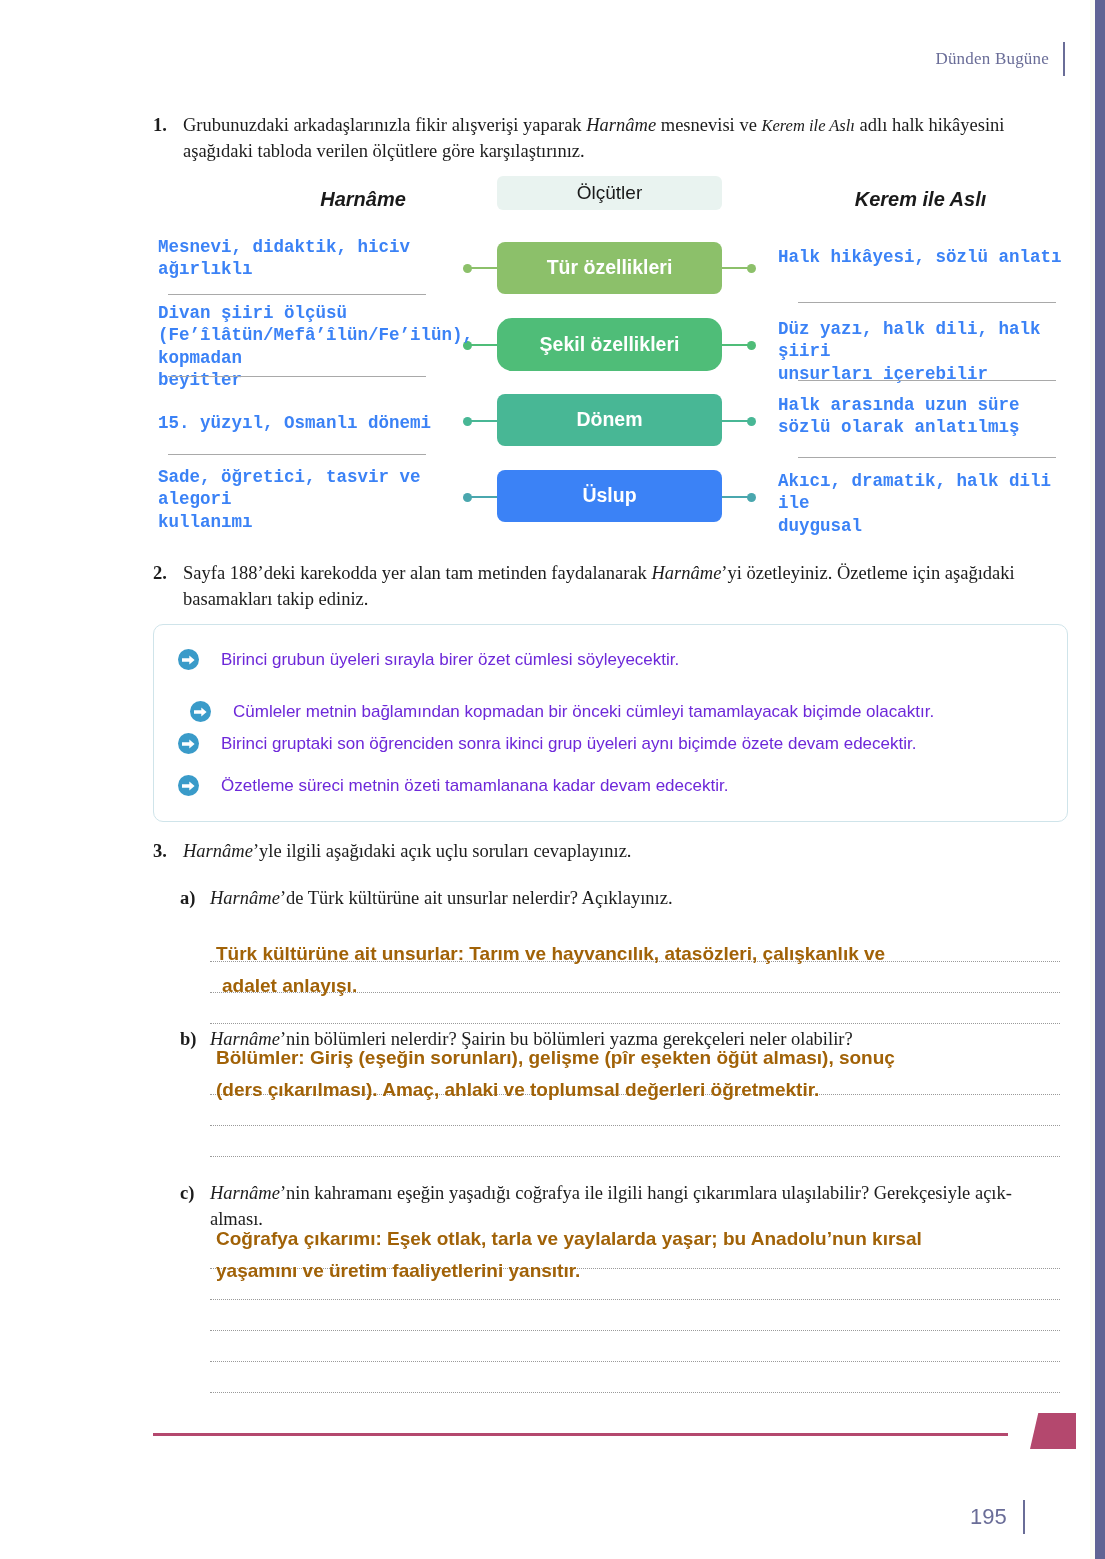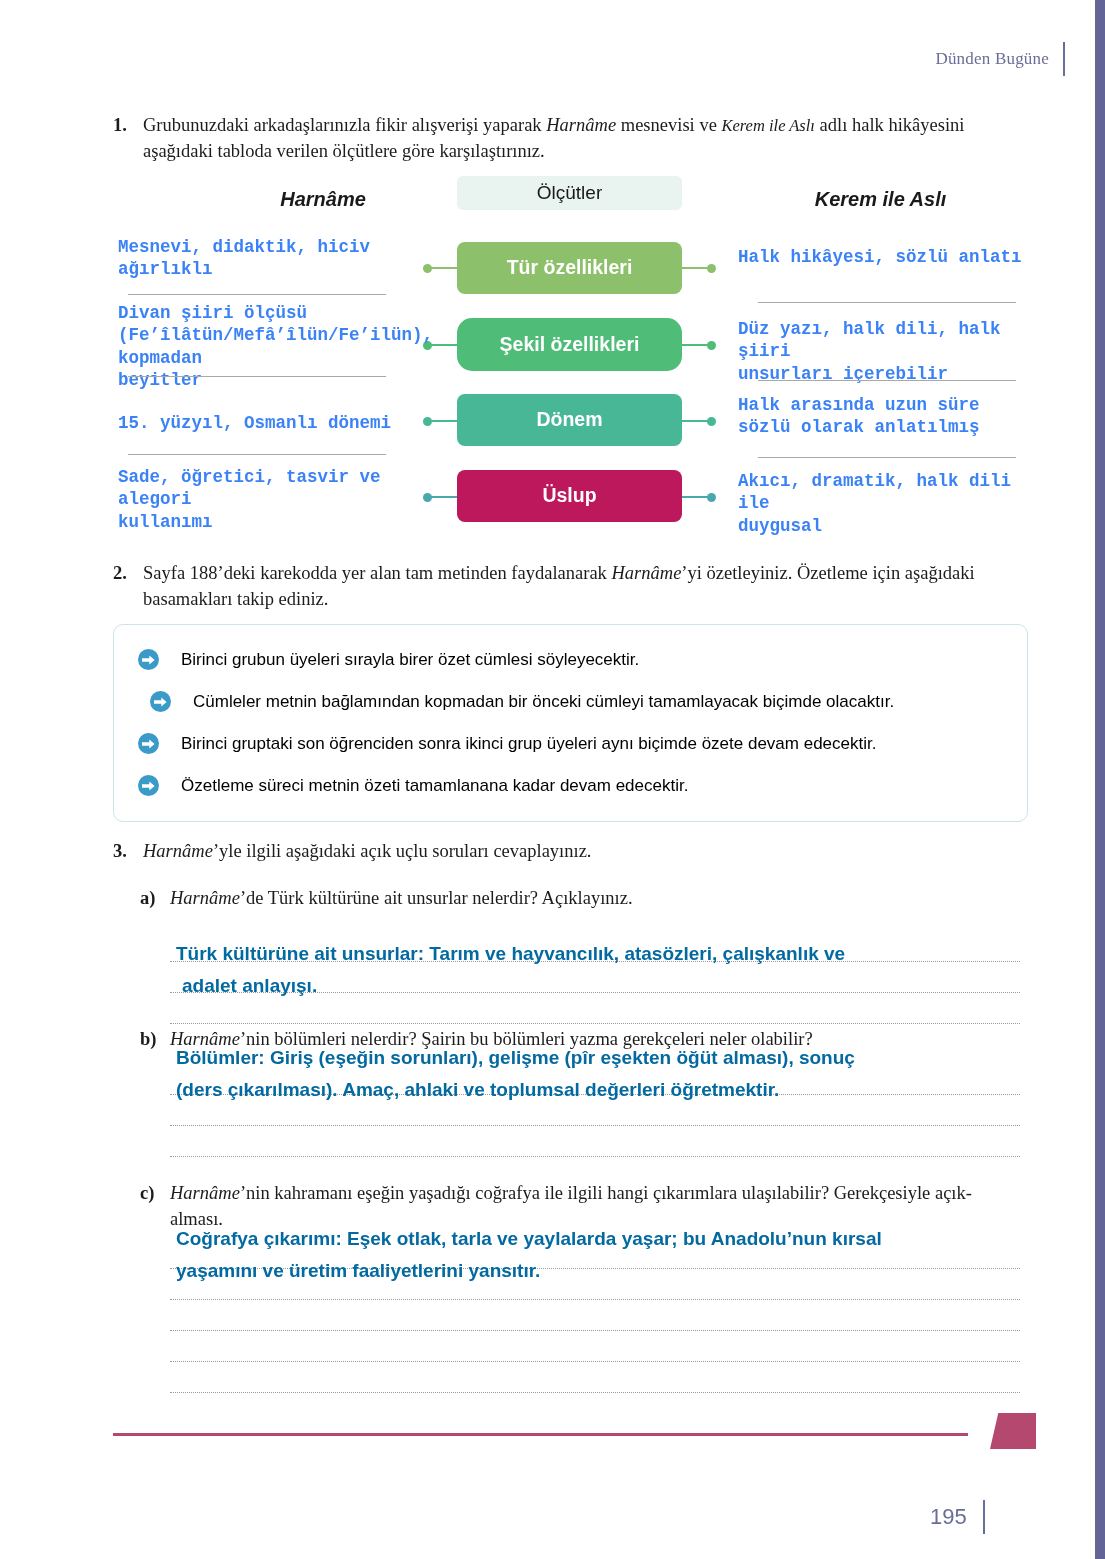--- a/index.html
+++ b/index.html
@@ -6,20 +6,21 @@
   body{
     width:1105px;height:1559px;
     background:#ffffff;
     font-family:"Liberation Serif", serif;
     position:relative;
     overflow:hidden;
   }
   .page{
     position:absolute;inset:0;
     background:#fff;
+    margin-left:40px;
   }
   
   .edge-bar{
     position:absolute;top:0;right:0;width:10px;height:1559px;
     background:#616494;
   }
   .edge-bar-inner{
     position:absolute;top:0;right:10px;width:5px;height:1559px;
     background:#fdfdf6;
   }
@@ -74,21 +75,21 @@
     position:absolute;left:339px;width:225px;border-radius:8px;
     display:flex;align-items:center;justify-content:center;
     color:#ffffff;
     font-family:"Liberation Sans", sans-serif;
     font-weight:bold;font-size:19.5px;
     text-align:center;line-height:1.2;
   }
   .c1{top:66px;height:52px;background:#8cc06a;}
   .c2{top:142px;height:53px;background:#4fbd78;border-radius:15px;}
   .c3{top:218px;height:52px;background:#48b795;}
-  .c4{top:294px;height:52px;background:#be185d;}
+  .c4{top:294px;height:52px;background:#3b82f6;}
 
   
   .conn{position:absolute;height:2px;}
   .dot{position:absolute;width:9px;height:9px;border-radius:50%;}
 
   .side-txt{
     position:absolute;
     font-family:Liberation Mono, monospace;
     font-weight:bold;font-size:17.5px;color:#3b82f6;
     line-height:1.28;
@@ -107,33 +108,33 @@
   .step-row{
     position:absolute;left:24px;display:flex;align-items:center;gap:22px;
   }
   .step-icon{
     width:21px;height:21px;border-radius:50%;background:#3a9bc9;
     flex:none;position:relative;
   }
   .step-icon svg{position:absolute;left:4px;top:4.5px;}
   .step-text{
     font-family:"Liberation Sans", sans-serif;
-    font-size:17px;color:#000000;white-space:nowrap;
+    font-size:17px;color:#6d28d9;white-space:nowrap;
   }
 
   
   .ans-lines{position:absolute;}
   .dline{
     position:absolute;left:0;width:100%;height:0;
     border-bottom:1.6px dotted #9a9a9a;
   }
   .hand{
     position:absolute;
     font-family:"Liberation Sans", sans-serif;
-    font-weight:bold;font-size:19px;color:#0369a1;
+    font-weight:bold;font-size:19px;color:#a16207;
     line-height:1.0;white-space:nowrap;
   }
 
   
   .foot-rule{
     position:absolute;left:113px;top:1433px;width:855px;height:3px;
     background:#b4486e;
   }
   .foot-shape{
     position:absolute;left:990px;top:1413px;width:46px;height:36px;
@@ -245,21 +246,21 @@
 
   <div class="steps-box">
     <div class="step-row" style="top:24px;">
       <span class="step-icon">
         <svg width="13" height="12" viewBox="0 0 13 12">
             <path d="M0 4.3h7.3V1.4L12.6 6 7.3 10.6V7.7H0z" fill="#ffffff"></path>
           </svg>
       </span>
       <span class="step-text">Birinci grubun üyeleri sırayla birer özet cümlesi söyleyecektir.</span>
     </div>
-    <div class="step-row" style="top:66px;padding-left:12px;">
+    <div class="step-row" style="top:76px;padding-left:12px;">
       <span class="step-icon">
         <svg width="13" height="12" viewBox="0 0 13 12">
             <path d="M0 4.3h7.3V1.4L12.6 6 7.3 10.6V7.7H0z" fill="#ffffff"></path>
           </svg>
       </span>
       <span class="step-text">Cümleler metnin bağlamından kopmadan bir önceki cümleyi tamamlayacak biçimde olacaktır.</span>
     </div>
     <div class="step-row" style="top:108px;">
       <span class="step-icon">
         <svg width="13" height="12" viewBox="0 0 13 12">

